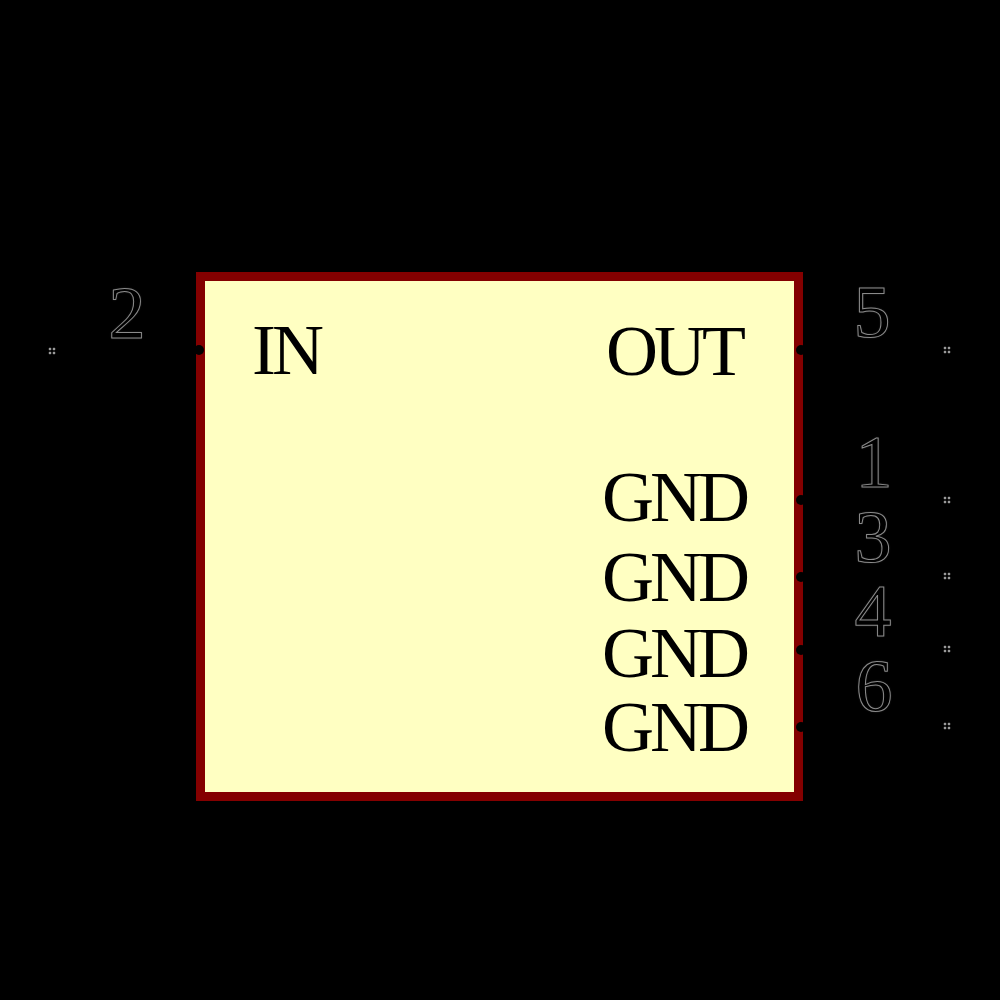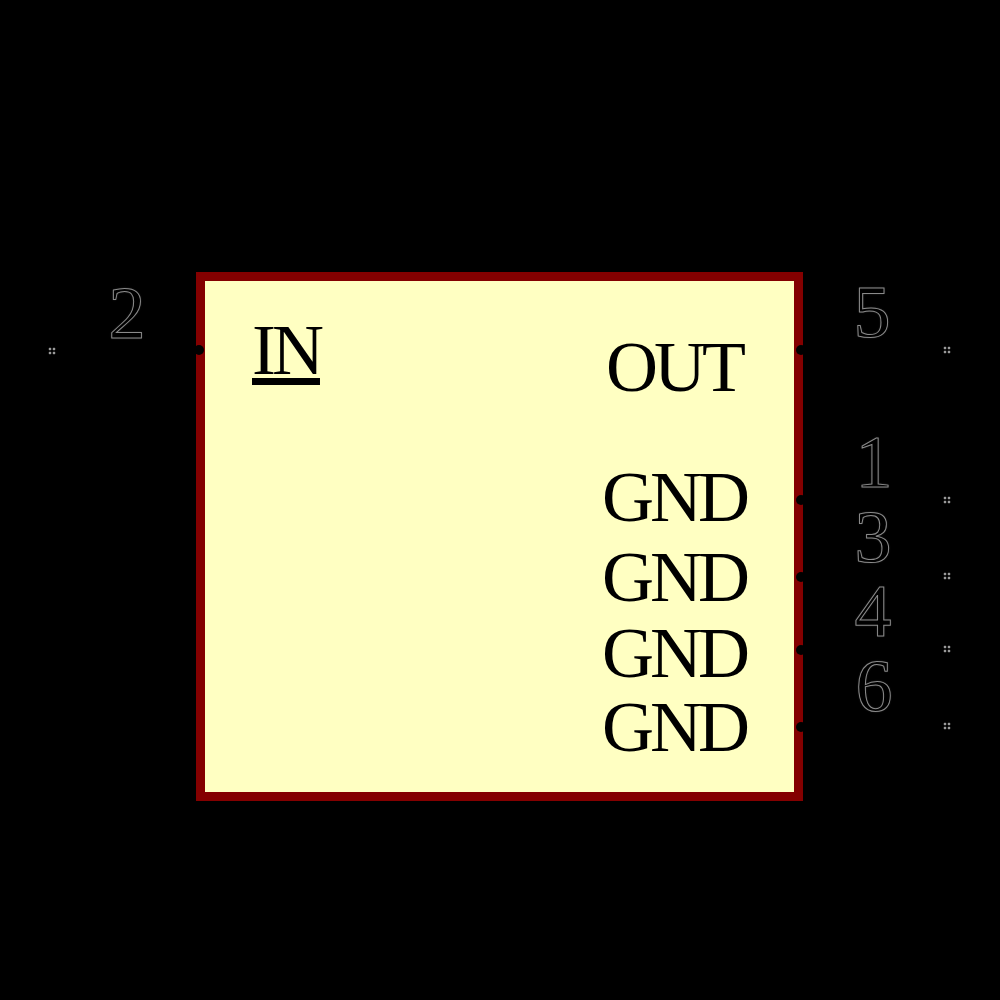--- a/index.html
+++ b/index.html
@@ -78,27 +78,27 @@
 <body>
 
 <div class="canvas">
 
   <div class="symbol-body"></div>
 
   <div class="pin-line" style="left:52px;  top:349px;"></div>
   <div class="pin-dot" style="left:194px; top:345px;"></div>
   <div class="pin-end" style="left:48px;  top:347px;"></div>
   <div class="pin-number" style="left:87px; top:276px;">2</div>
-  <div class="pin-label" style="left:252px; top:313px;text-decoration:underline;">IN</div>
+  <div class="pin-label" style="left:252px; top:313px;">IN</div>
 
   <div class="pin-line" style="left:802px; top:349px;"></div>
   <div class="pin-dot" style="left:796px; top:345px;"></div>
   <div class="pin-end" style="left:943px; top:346px;"></div>
   <div class="pin-number" style="left:832px; top:275px;">5</div>
-  <div class="pin-label right" style="left:601px; top:330px;">OUT</div>
+  <div class="pin-label right" style="left:601px; top:314px;">OUT</div>
 
   <div class="pin-line" style="left:802px; top:499px;"></div>
   <div class="pin-dot" style="left:796px; top:495px;"></div>
   <div class="pin-end" style="left:943px; top:496px;"></div>
   <div class="pin-number" style="left:834px; top:425px;">1</div>
   <div class="pin-label right" style="left:601px; top:460px;">GND</div>
 
   <div class="pin-line" style="left:802px; top:576px;"></div>
   <div class="pin-dot" style="left:796px; top:572px;"></div>
   <div class="pin-end" style="left:943px; top:572px;"></div>

